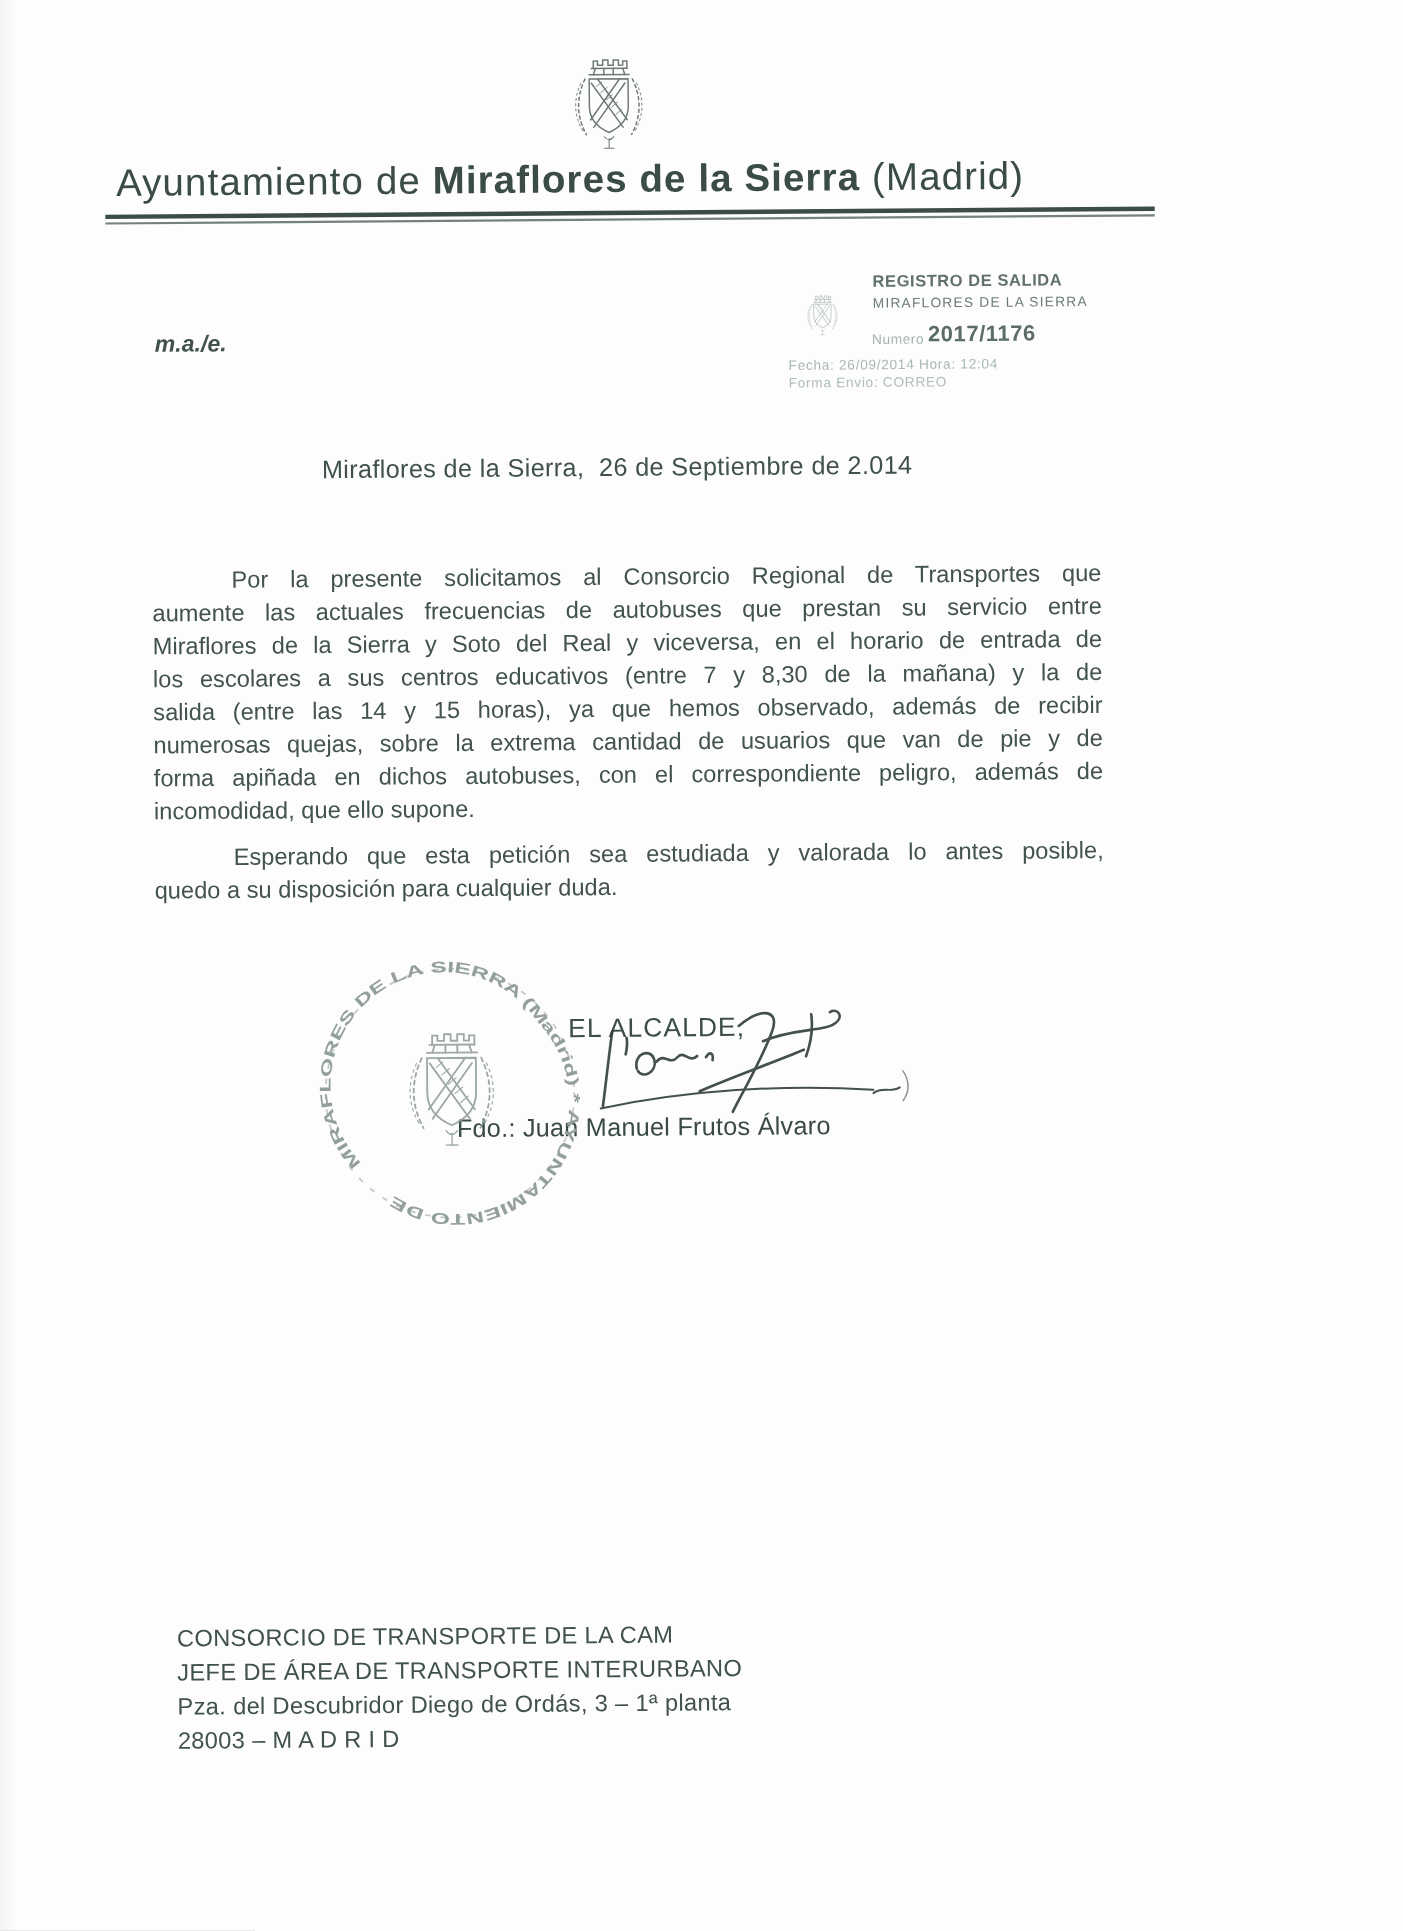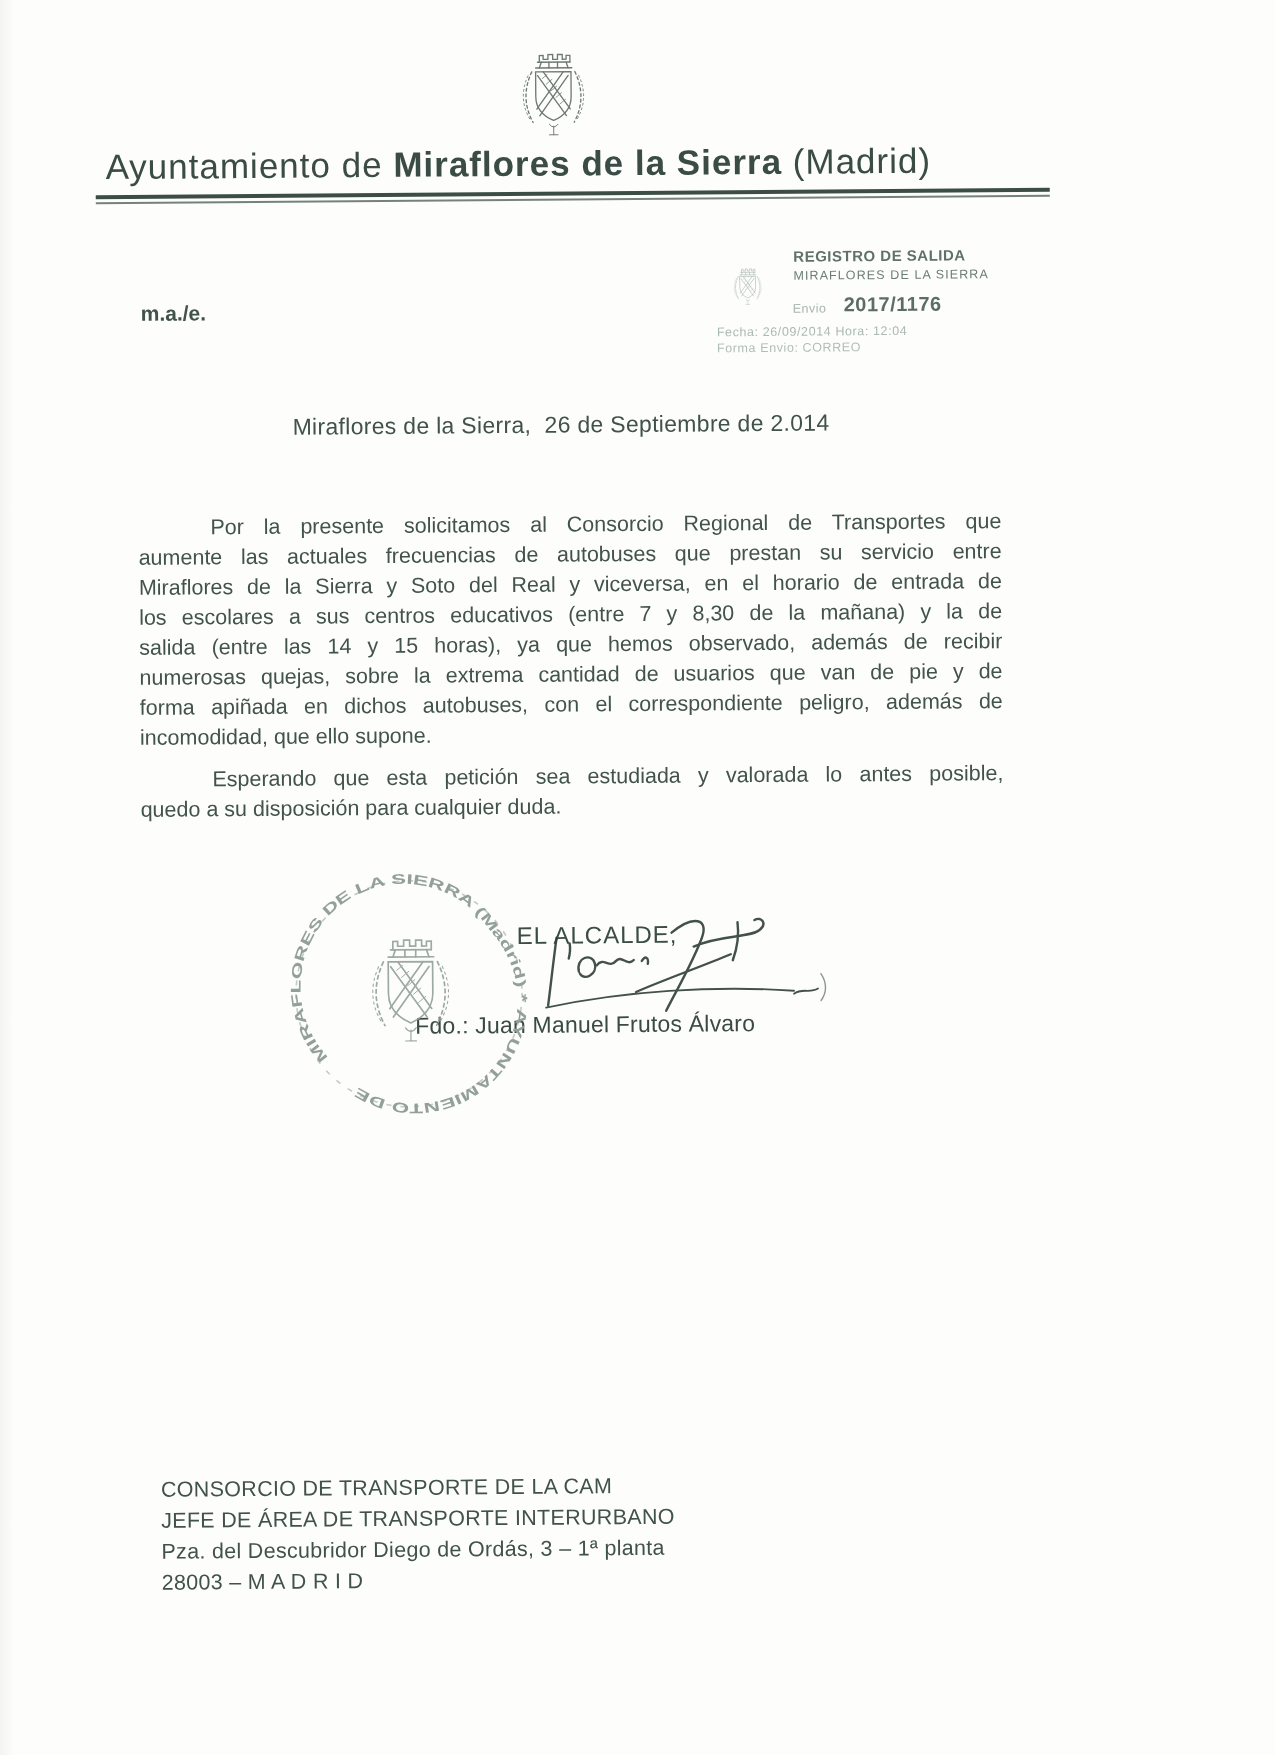--- a/index.html
+++ b/index.html
@@ -18,21 +18,21 @@
   .header-crest { position:absolute; left:523px; top:50px; width:86px; height:100px; color:#6e7a74; }
   .doc-title {
     position:absolute; left:118px; top:148px; font-size:35px; letter-spacing:1px;
     color:#3a4c45; white-space:nowrap;
   }
   .title-bold { font-weight:700; }
   .title-rule  { position:absolute; left:108px; top:196px; width:954px; height:4px; background:#3b4d46; }
   .title-rule2 { position:absolute; left:108px; top:203px; width:954px; height:2px; background:#3b4d46; opacity:.7; }
 
   
-  .reference { position:absolute; left:152px; top:303px; font-size:21px; font-weight:700; color:#41524c; }
+  .reference { position:absolute; left:152px; top:303px; font-size:21px; font-style:italic; font-weight:700; color:#41524c; }
 
   
   .registry-crest { position:absolute; left:740px; top:258px; width:38px; height:70px; color:#9fada7; opacity:.9; }
   .reg-line1 { position:absolute; left:805px; top:254px; font-size:15px; font-weight:700; letter-spacing:.5px; color:#60716b; }
   .reg-line2 { position:absolute; left:805px; top:275px; font-size:12.5px; letter-spacing:1.1px; color:#6b7c76; }
   .reg-numero-label { position:absolute; left:804px; top:308px; font-size:12.5px; color:#a7b5af; letter-spacing:.5px; }
   .reg-numero-value { position:absolute; left:855px; top:300px; font-size:20px; font-weight:700; letter-spacing:.5px; color:#5c6d66; }
   .reg-fecha { position:absolute; left:728px; top:331px; font-size:12.5px; color:#abb9b3; letter-spacing:.6px; }
   .reg-forma { position:absolute; left:728px; top:347px; font-size:12.5px; color:#b0beb8; letter-spacing:.6px; }
 
@@ -96,21 +96,21 @@
     <div class="title-rule"></div>
     <div class="title-rule2"></div>
 
     <div class="reference">m.a./e.</div>
 
     <svg class="registry-crest" viewBox="0 0 90 104">
       <use href="#crest"></use>
     </svg>
     <div class="reg-line1">REGISTRO DE SALIDA</div>
     <div class="reg-line2">MIRAFLORES DE LA SIERRA</div>
-    <div class="reg-numero-label">Envio</div>
+    <div class="reg-numero-label">Numero</div>
     <div class="reg-numero-value">2017/1176</div>
     <div class="reg-fecha">Fecha: 26/09/2014 Hora: 12:04</div>
     <div class="reg-forma">Forma Envio: CORREO</div>
 
     <div class="dateline">Miraflores de la Sierra,  26 de Septiembre de 2.014</div>
 
     <div class="para para1">
 
     <div class="line">Por la presente solicitamos al Consorcio Regional de Transportes que</div>
         <div class="line">aumente las actuales frecuencias de autobuses que prestan su servicio entre</div>

